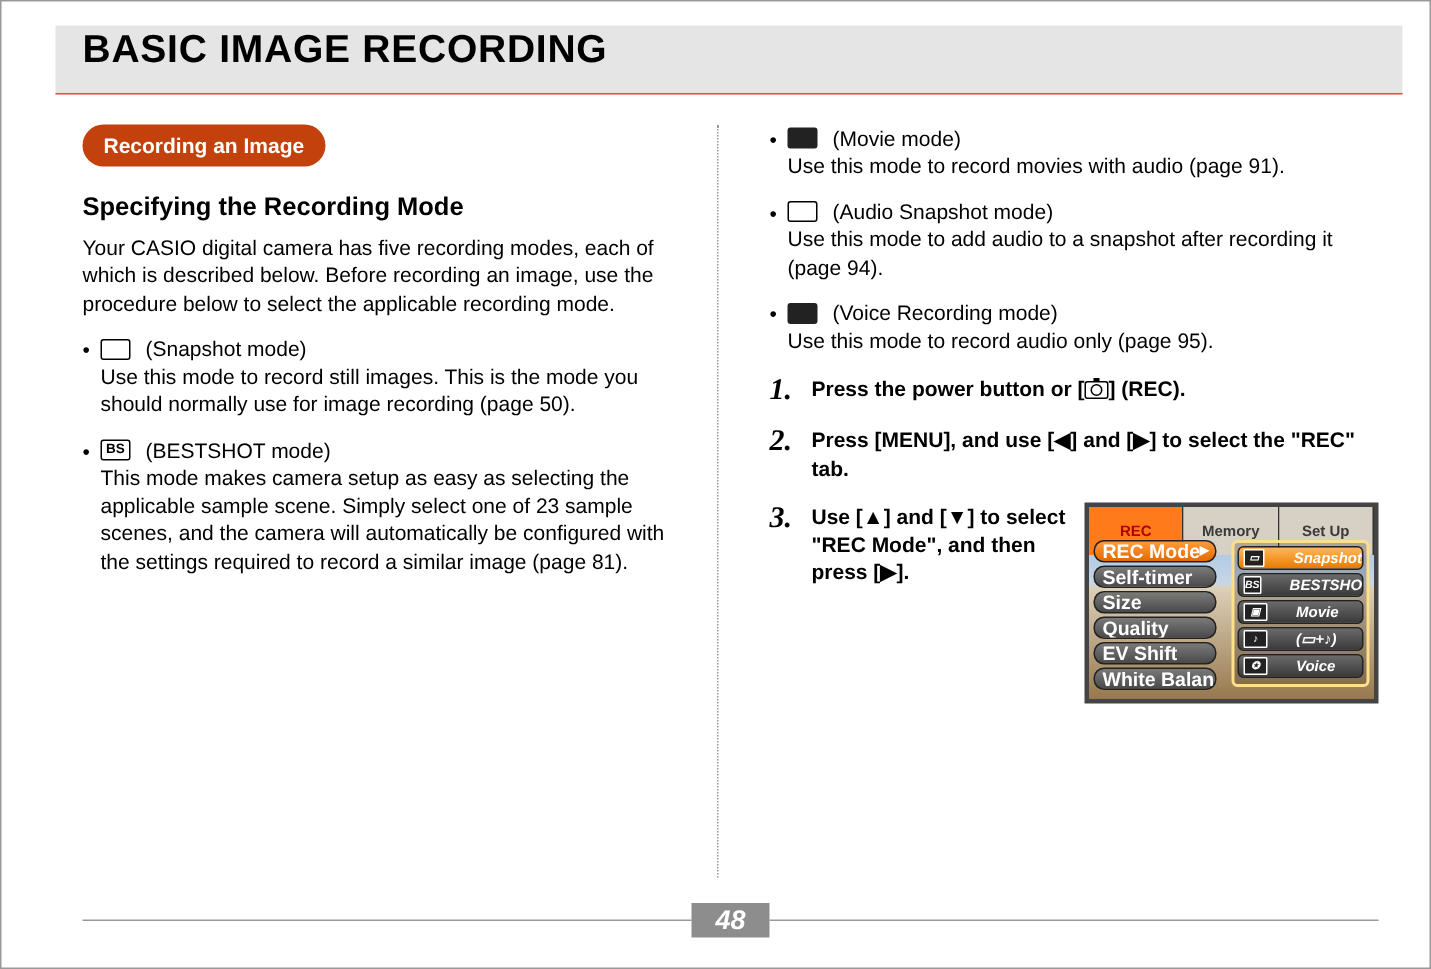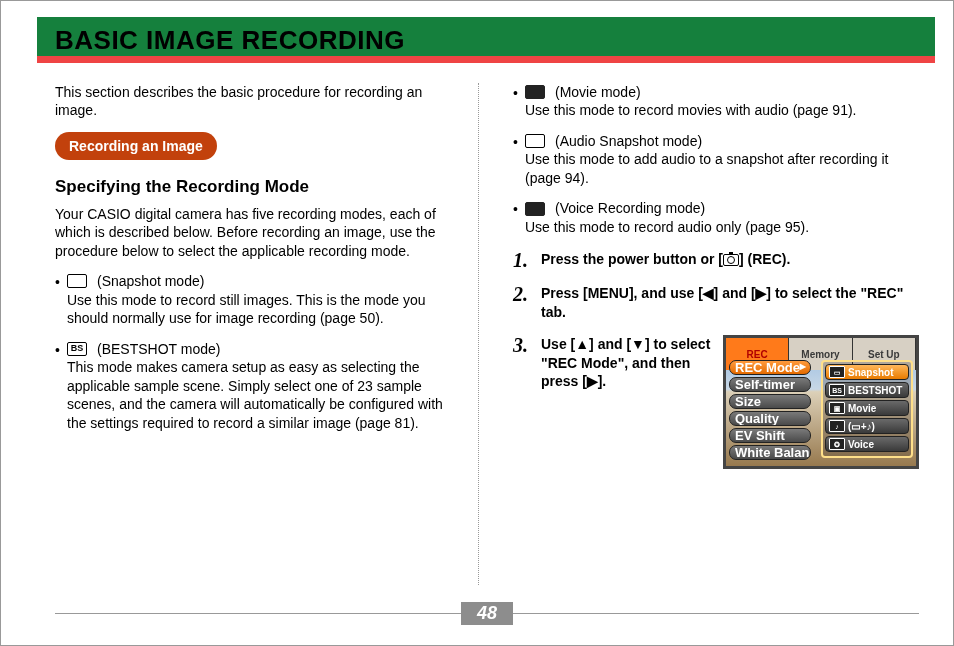--- a/index.html
+++ b/index.html
@@ -16,24 +16,24 @@
     position: relative;
     width: 954px;
     height: 646px;
     box-sizing: border-box;
     border: 1px solid #999;
   }
   .title-band {
     position: absolute;
     left: 36px; right: 18px; top: 16px;
     height: 46px;
-    background: #15803d;
-    border-bottom: 7px solid #ef4444;
+    background: #e5e5e5;
+    border-bottom: 1px solid #ef4444;
     display: flex;
-    align-items: flex-end;
+    align-items: flex-start;
     padding-left: 18px;
     box-sizing: border-box;
   }
   .title-text {
     font-size: 26px;
     font-weight: 900;
     letter-spacing: 0.5px;
   }
   .content {
     position: absolute;
@@ -185,23 +185,23 @@
     position:absolute; right:3px; top:22px; width:92px;
     border:2px solid #ffe08a; border-radius:4px;
     background: rgba(50,40,30,.25);
     padding:2px; box-sizing:border-box;
   }
   .lcd .ritem {
     height:16px; margin-bottom:2px;
     border-radius:4px;
     background: linear-gradient(#6a6a6a,#3a3a3a);
     color:#fff; font-size:10px; font-weight:700;
-    display:flex; align-items:center; gap:3px; padding-left:3px;
+    display:flex; align-items:center; gap:19px; padding-left:3px;
     border:1px solid #222; box-sizing:border-box;
-    white-space:nowrap; overflow:hidden;
+    white-space:nowrap; overflow:hidden;font-style:italic;
   }
   .lcd .ritem.sel {
     background: linear-gradient(#ffb75a,#e87b00);
   }
   .lcd .ritem .ri {
     display:inline-flex; align-items:center; justify-content:center;
     width:14px; height:10px; border:1px solid #fff; border-radius:1px;
     font-size:7px; background:#222; color:#fff;
   }
   .cam-icon {
@@ -225,21 +225,20 @@
 
 <div class="page">
 
   <div class="title-band">
     <span class="title-text">BASIC IMAGE RECORDING</span>
   </div>
 
   <div class="content">
 
     <div class="col col-left">
-      <p class="para intro">This section describes the basic procedure for recording an image.</p>
 
       <div class="pill">Recording an Image</div>
 
       <div class="h2sub">Specifying the Recording Mode</div>
       <p class="para">Your CASIO digital camera has five recording modes, each of which is described below. Before recording an image, use the procedure below to select the applicable recording mode.</p>
 
       <ul class="bullets" id="modes-left">
           <li>
             <div class="dot">•</div>
             <div class="bbody">

